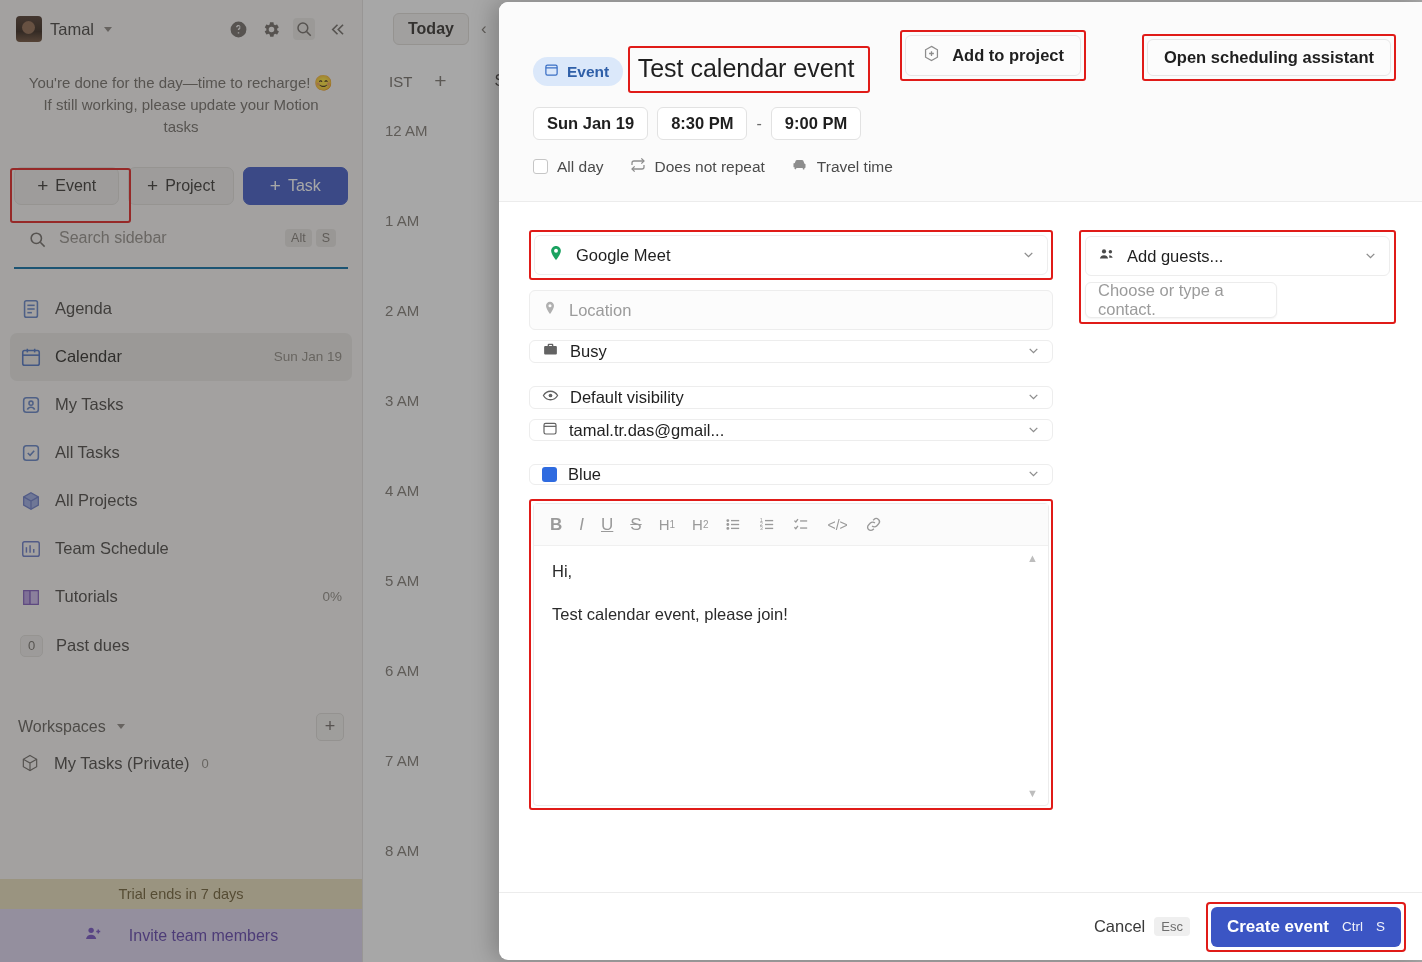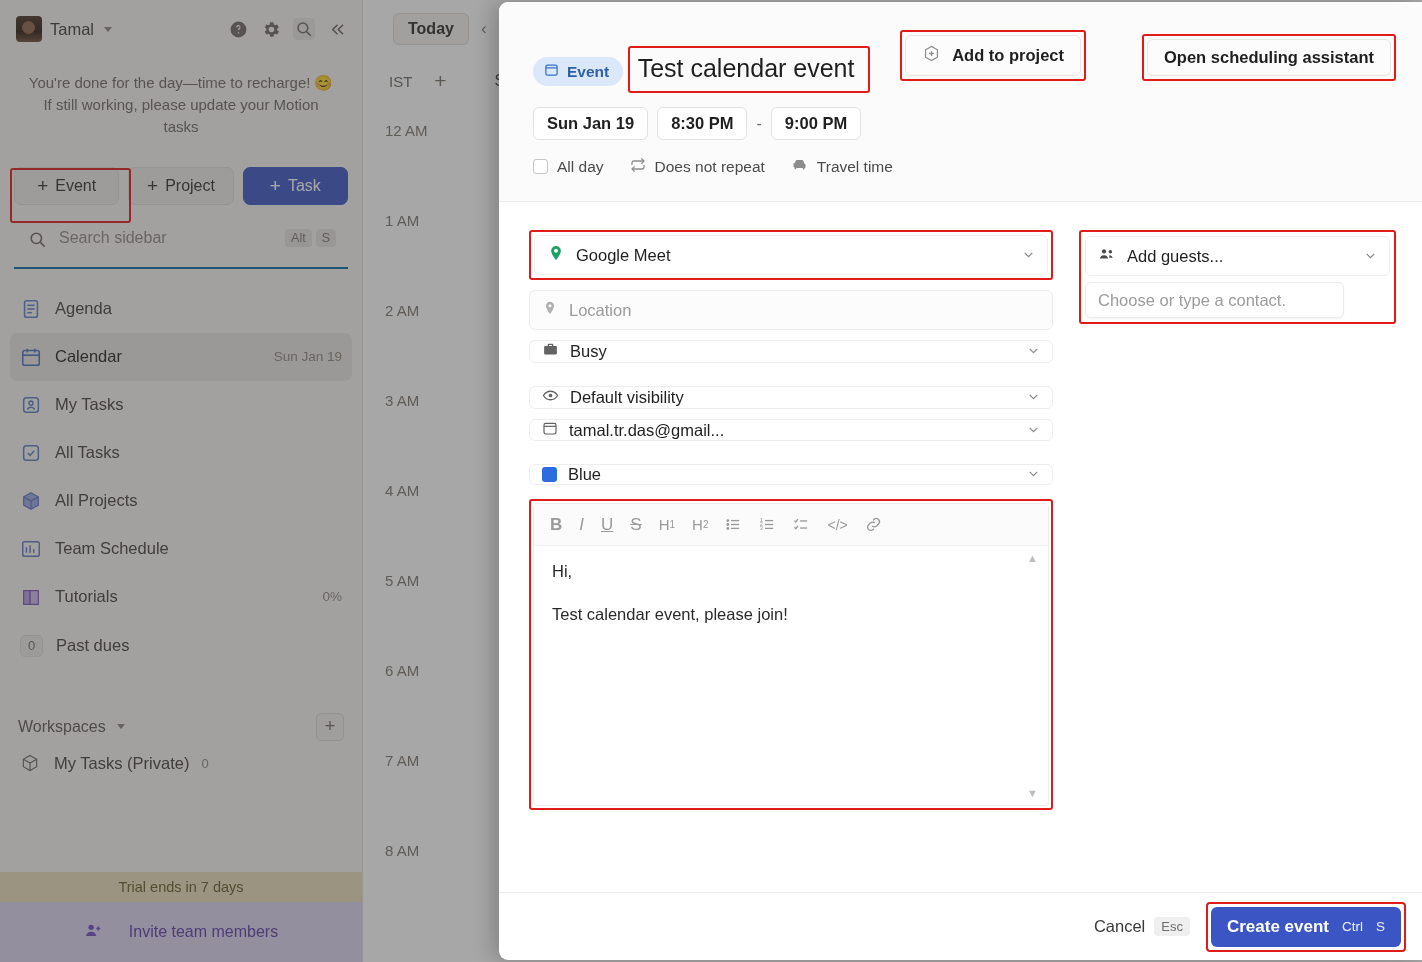--- a/index.html
+++ b/index.html
@@ -116,21 +116,21 @@
   }
   .ws-count { font-size: 13px; color: #8d877f; }
 
   .sb-bottom { margin-top: auto; }
   .trial {
     height: 30px; background: #e8dcb9; color: #6b5a2d;
     display: flex; align-items: center; justify-content: center;
     font-size: 14.5px;
   }
   .invite {
-    height: 60px; background: #ddd3ef; color: #5b3ca8;
+    height: 53px; background: #ddd3ef; color: #5b3ca8;
     display: flex; align-items: center; justify-content: center; gap: 26px;
     font-size: 16px;
   }
 
   
   .calpane { flex: 1; position: relative; background: #ffffff; }
   .cal-top {
     height: 58px; display: flex; align-items: center; padding-left: 30px; gap: 12px;
   }
   .today-btn {
@@ -246,21 +246,21 @@
   .scroll-up, .scroll-down {
     position: absolute; right: 10px; color: #bdbdbd; font-size: 11px;
   }
   .scroll-up { top: 6px; }
   .scroll-down { bottom: 6px; }
 
   .guest-wrap { border: 2.5px solid #e01b18; border-radius: 3px; padding: 4px; }
   .guest-input {
     border: 1px solid #ececec; border-radius: 6px; background:#fff;
     height: 36px; display:flex; align-items:center; padding: 0 12px;
-    font-size: 16.5px; color: #9b9b9b; margin-top: 6px; width: 259px;
+    font-size: 16.5px; color: #9b9b9b; margin-top: 6px; width: 192px;
     box-shadow: 0 1px 2px rgba(0,0,0,0.05);
   }
 
   
   .modal-foot {
     height: 68px; border-top: 1px solid #ececec;
     display: flex; align-items: center; justify-content: flex-end;
     padding-right: 16px; gap: 16px;
   }
   .cancel {

